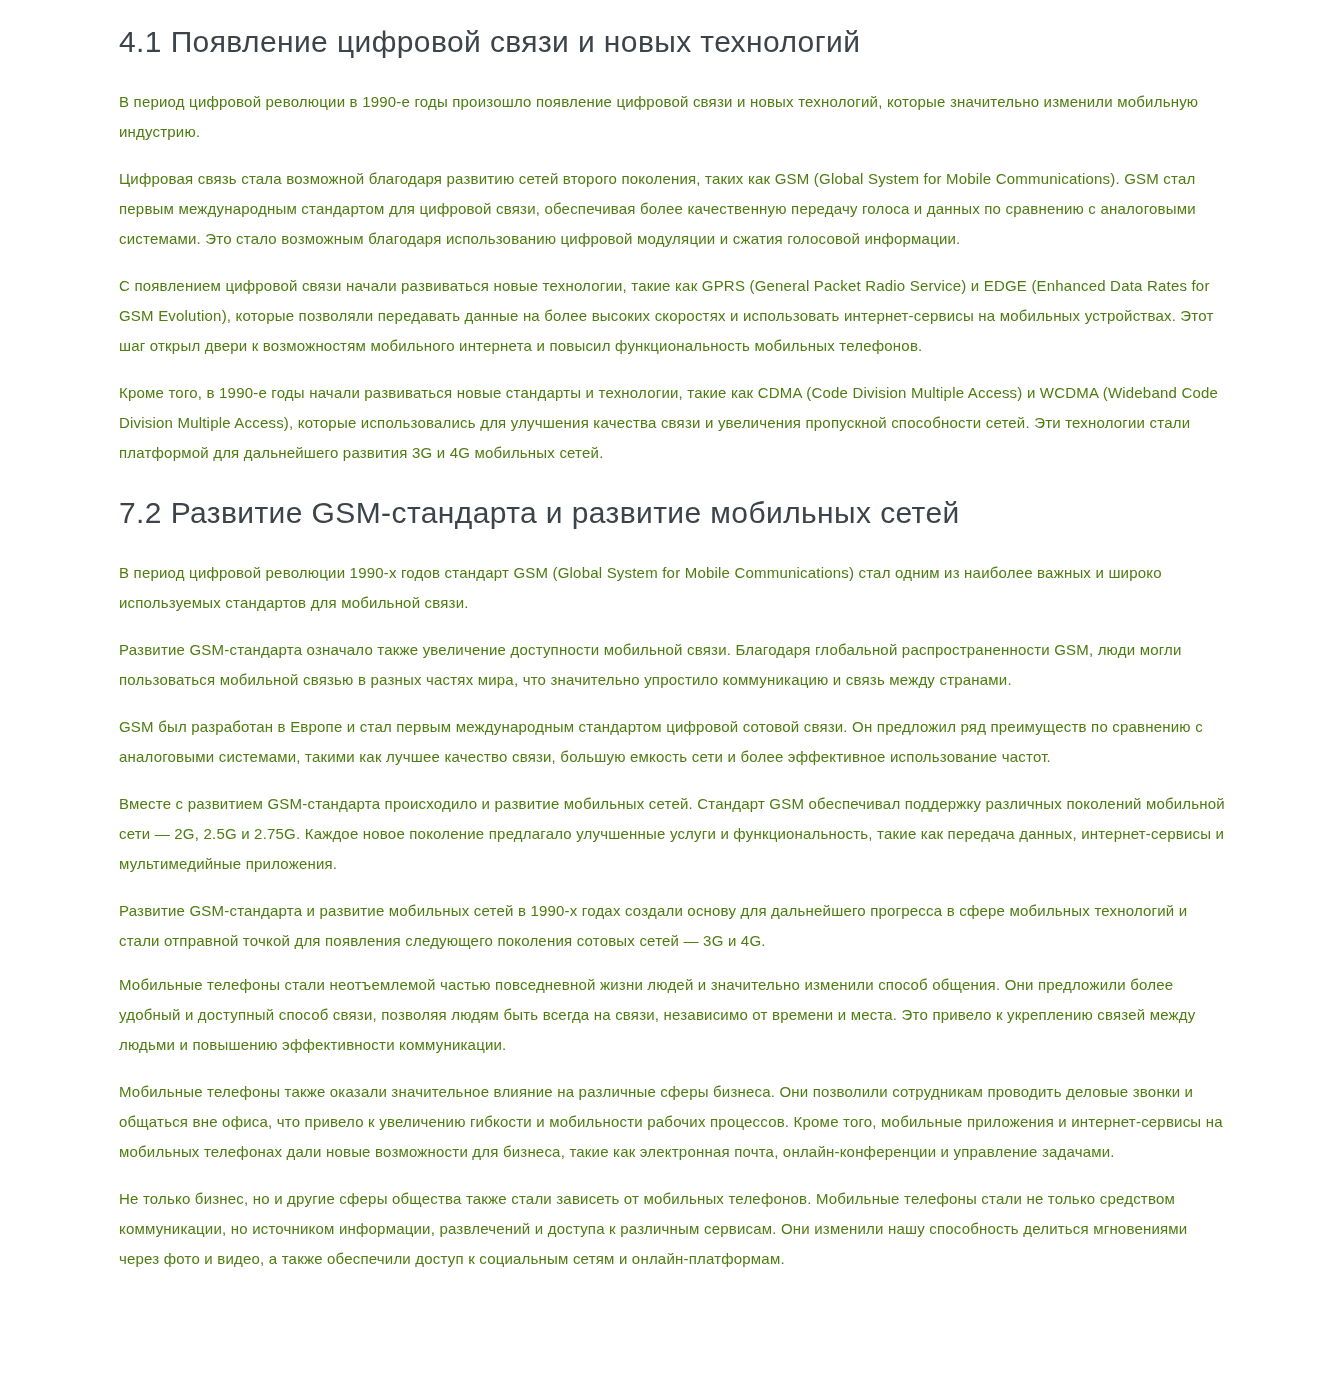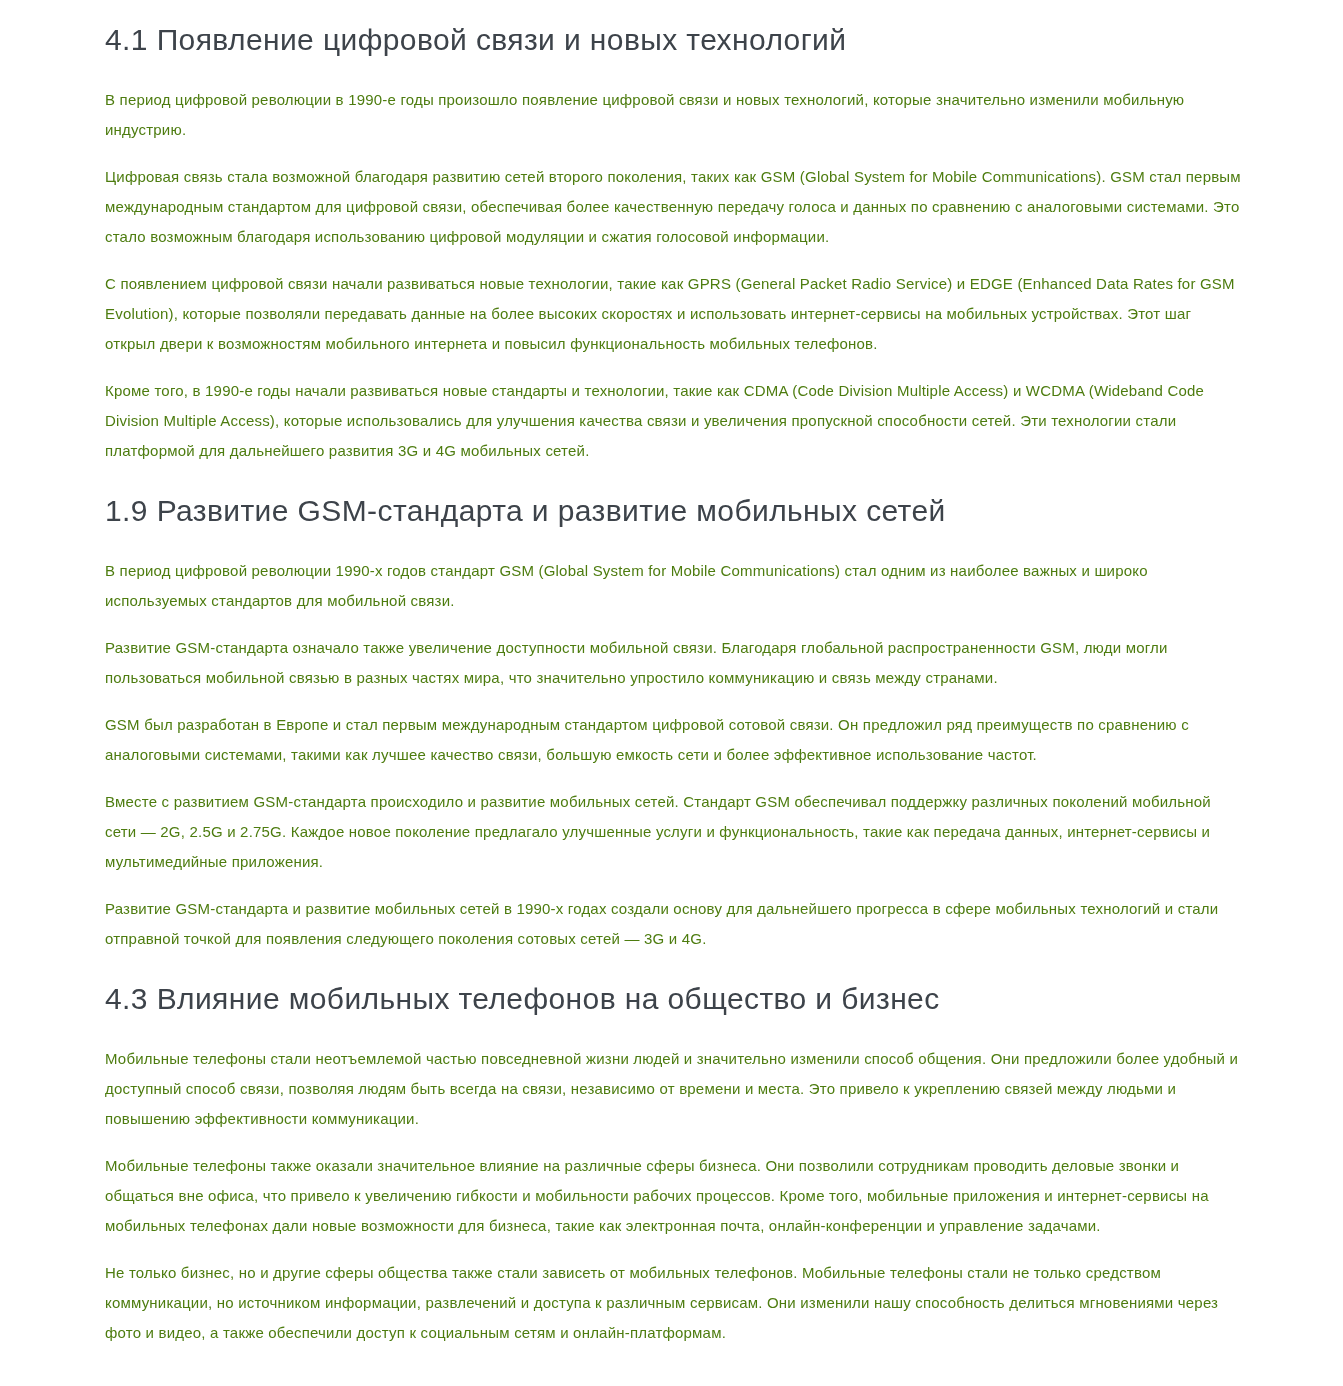--- a/index.html
+++ b/index.html
@@ -8,21 +8,21 @@
     padding: 0;
     background: #ffffff;
     font-family: "Liberation Sans", "DejaVu Sans", sans-serif;
   }
   .page {
     width: 1343px;
     min-height: 1386px;
     background: #ffffff;
     padding: 10px 100px 30px 105px;
   }
-  .section { margin: 0; }
+  .section { margin: 14px; }
   .section-heading {
     font-size: 30px;
     font-weight: 300;
     color: #3d434a;
     letter-spacing: 0.4px;
     margin: 27px 0 27px 0;
     line-height: 1.2;
   }
   .section:first-child .section-heading { margin-top: 12px; }
   .paragraph {
@@ -43,29 +43,28 @@
 
   <section class="section">
     <h2 class="section-heading">4.1 Появление цифровой связи и новых технологий</h2>
     <p class="paragraph">В период цифровой революции в 1990-е годы произошло появление цифровой связи и новых технологий, которые значительно изменили мобильную индустрию.</p>
     <p class="paragraph">Цифровая связь стала возможной благодаря развитию сетей второго поколения, таких как GSM (Global System for Mobile Communications). GSM стал первым международным стандартом для цифровой связи, обеспечивая более качественную передачу голоса и данных по сравнению с аналоговыми системами. Это стало возможным благодаря использованию цифровой модуляции и сжатия голосовой информации.</p>
     <p class="paragraph">С появлением цифровой связи начали развиваться новые технологии, такие как GPRS (General Packet Radio Service) и EDGE (Enhanced Data Rates for GSM Evolution), которые позволяли передавать данные на более высоких скоростях и использовать интернет-сервисы на мобильных устройствах. Этот шаг открыл двери к возможностям мобильного интернета и повысил функциональность мобильных телефонов.</p>
     <p class="paragraph">Кроме того, в 1990-е годы начали развиваться новые стандарты и технологии, такие как CDMA (Code Division Multiple Access) и WCDMA (Wideband Code Division Multiple Access), которые использовались для улучшения качества связи и увеличения пропускной способности сетей. Эти технологии стали платформой для дальнейшего развития 3G и 4G мобильных сетей.</p>
   </section>
 
   <section class="section">
-    <h2 class="section-heading">1.9 Развитие GSM-стандарта и развитие мобильных сетей</h2>
+    <h2 class="section-heading">7.2 Развитие GSM-стандарта и развитие мобильных сетей</h2>
     <p class="paragraph">В период цифровой революции 1990-х годов стандарт GSM (Global System for Mobile Communications) стал одним из наиболее важных и широко используемых стандартов для мобильной связи.</p>
     <p class="paragraph">Развитие GSM-стандарта означало также увеличение доступности мобильной связи. Благодаря глобальной распространенности GSM, люди могли пользоваться мобильной связью в разных частях мира, что значительно упростило коммуникацию и связь между странами.</p>
     <p class="paragraph">GSM был разработан в Европе и стал первым международным стандартом цифровой сотовой связи. Он предложил ряд преимуществ по сравнению с аналоговыми системами, такими как лучшее качество связи, большую емкость сети и более эффективное использование частот.</p>
     <p class="paragraph">Вместе с развитием GSM-стандарта происходило и развитие мобильных сетей. Стандарт GSM обеспечивал поддержку различных поколений мобильной сети — 2G, 2.5G и 2.75G. Каждое новое поколение предлагало улучшенные услуги и функциональность, такие как передача данных, интернет-сервисы и мультимедийные приложения.</p>
     <p class="paragraph">Развитие GSM-стандарта и развитие мобильных сетей в 1990-х годах создали основу для дальнейшего прогресса в сфере мобильных технологий и стали отправной точкой для появления следующего поколения сотовых сетей — 3G и 4G.</p>
   </section>
 
   <section class="section">
-    <h2 class="section-heading">4.3 Влияние мобильных телефонов на общество и бизнес</h2>
     <p class="paragraph">Мобильные телефоны стали неотъемлемой частью повседневной жизни людей и значительно изменили способ общения. Они предложили более удобный и доступный способ связи, позволяя людям быть всегда на связи, независимо от времени и места. Это привело к укреплению связей между людьми и повышению эффективности коммуникации.</p>
     <p class="paragraph">Мобильные телефоны также оказали значительное влияние на различные сферы бизнеса. Они позволили сотрудникам проводить деловые звонки и общаться вне офиса, что привело к увеличению гибкости и мобильности рабочих процессов. Кроме того, мобильные приложения и интернет-сервисы на мобильных телефонах дали новые возможности для бизнеса, такие как электронная почта, онлайн-конференции и управление задачами.</p>
     <p class="paragraph">Не только бизнес, но и другие сферы общества также стали зависеть от мобильных телефонов. Мобильные телефоны стали не только средством коммуникации, но источником информации, развлечений и доступа к различным сервисам. Они изменили нашу способность делиться мгновениями через фото и видео, а также обеспечили доступ к социальным сетям и онлайн-платформам.</p>
 
   </section>
 
 </div>
 
 </body></html>

